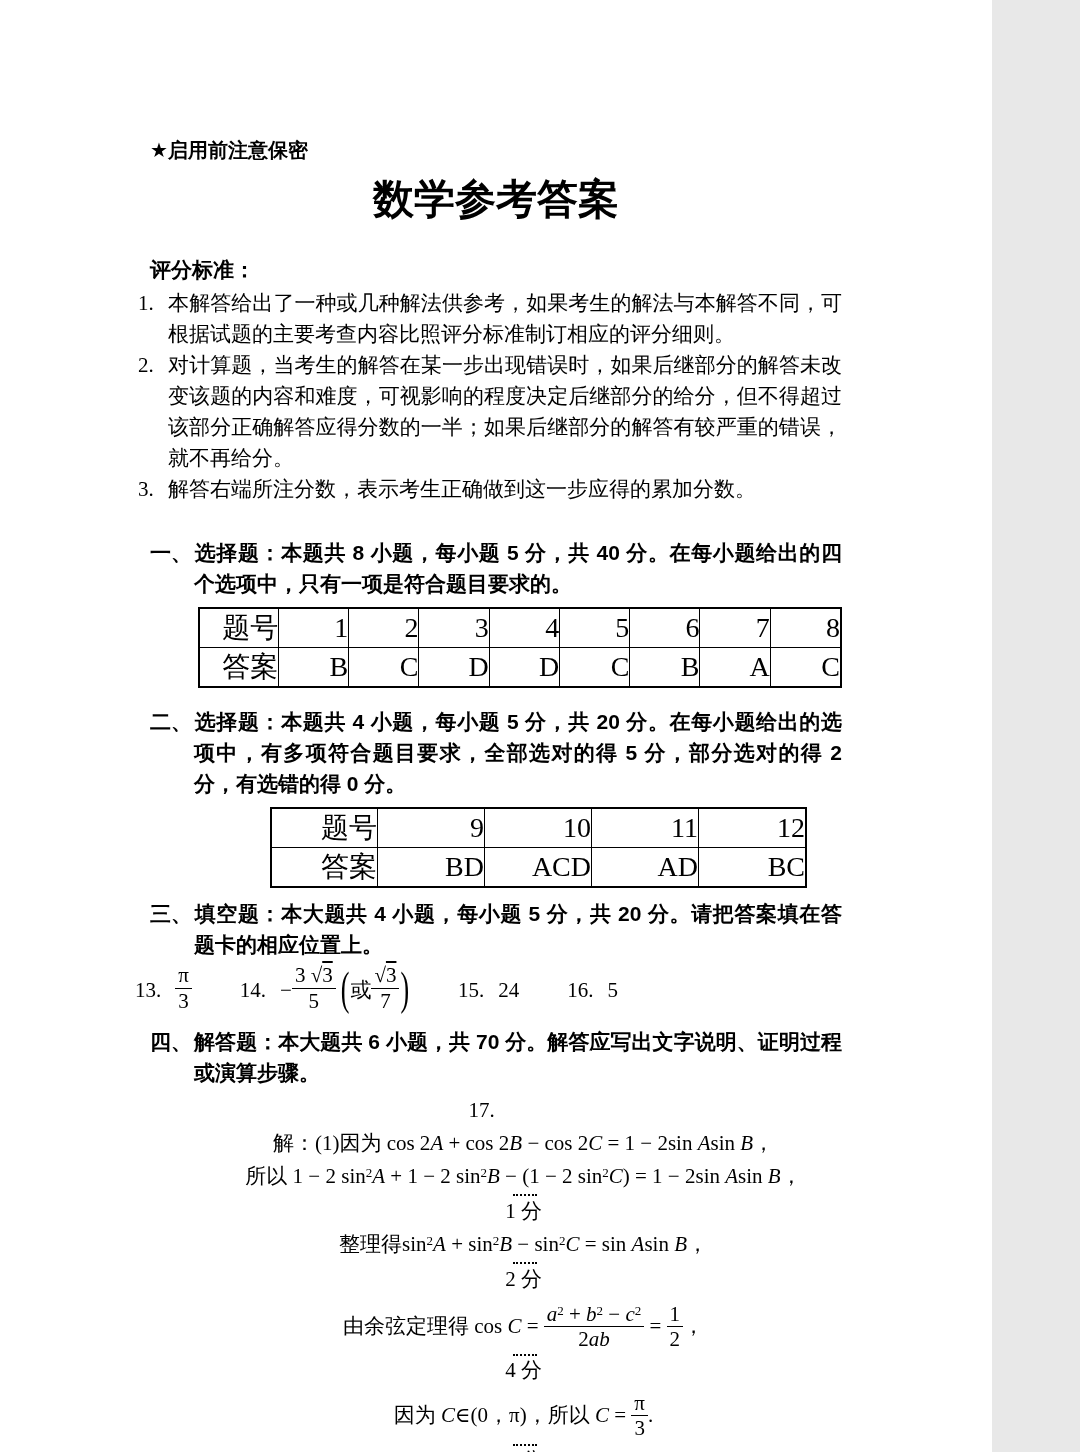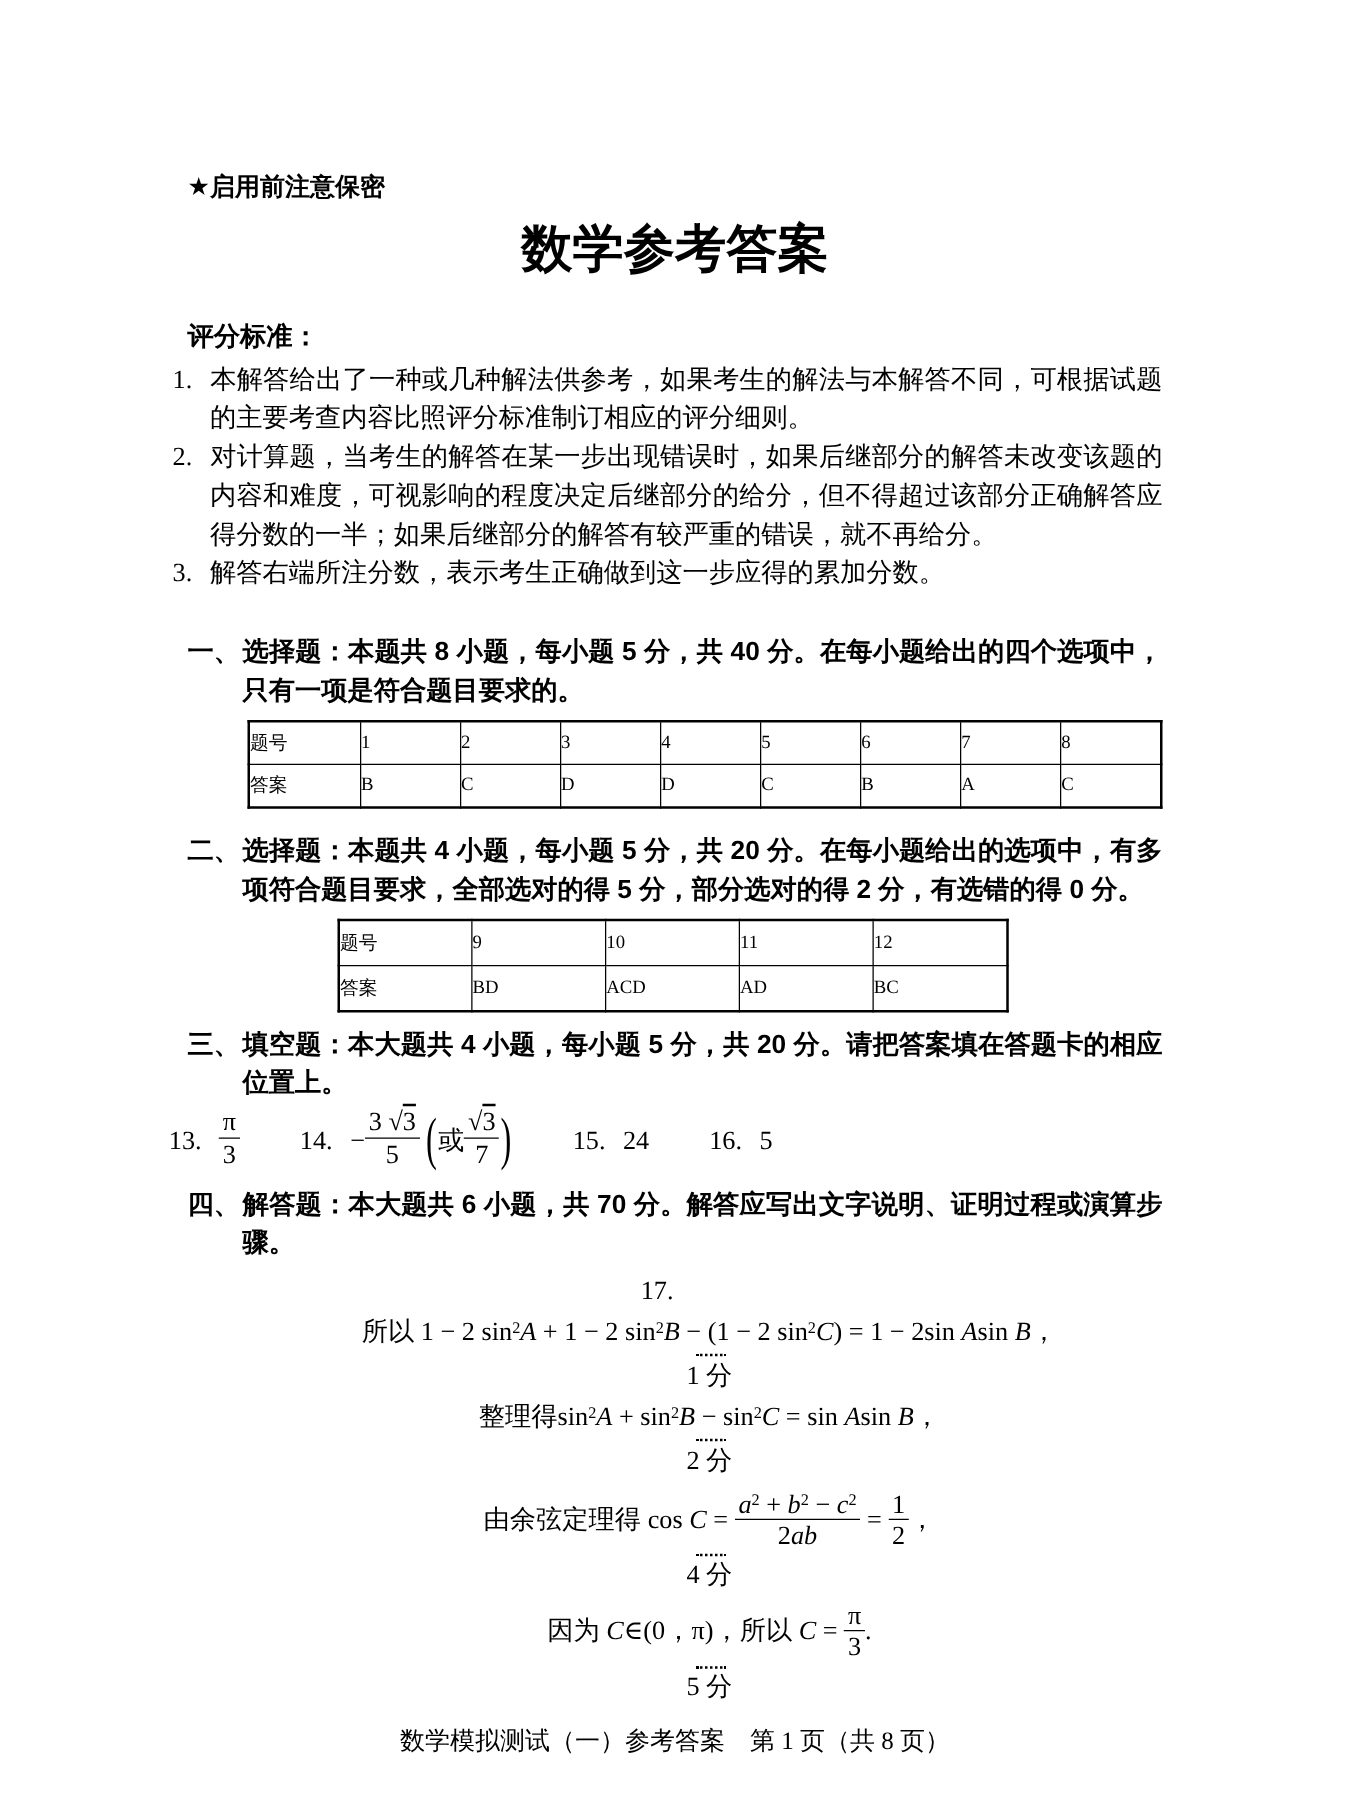--- a/index.html
+++ b/index.html
@@ -1,17 +1,17 @@
 <!DOCTYPE html>
 <html><head>
 <meta charset="utf-8">
 <style>
   html,body{margin:0;padding:0;background:#e8e8e8;}
   .page{
-    width:1080px;height:1452px;background:#ffffff;color:#000;
+    width:992px;height:1452px;background:#ffffff;color:#000;
     box-sizing:border-box;padding:138px 150px 12px 150px;
     font-family:"Liberation Serif","DejaVu Serif",serif;
     font-size:21px;position:relative;overflow:hidden;
   }
   .notice{font-family:"Liberation Sans","DejaVu Sans",sans-serif;font-weight:bold;font-size:20px;line-height:24px;}
   .title{margin-top:20px;text-align:center;font-size:28px;line-height:36px;letter-spacing:1px;}
   .subtitle{margin-top:16px;text-align:center;font-size:41px;line-height:42px;font-weight:bold;
     font-family:"Liberation Sans","DejaVu Sans",sans-serif;}
   .crit-heading{margin-top:36px;font-size:21px;line-height:28px;font-weight:bold;
     font-family:"Liberation Sans","DejaVu Sans",sans-serif;}
@@ -19,21 +19,21 @@
   .crit-item{padding-left:30px;line-height:31px;text-align:justify;}
   .crit-num{display:inline-block;width:30px;margin-left:-30px;}
   .sec{line-height:31px;font-weight:bold;text-align:justify;
     font-family:"Liberation Sans","DejaVu Sans",sans-serif;padding-left:44px;}
   .sec-label{display:inline-block;width:44px;margin-left:-44px;}
   .sec1{margin-top:32px;}
   .sec2{margin-top:18px;}
   .sec3{margin-top:10px;}
   .sec4{margin-top:10px;}
   table{border-collapse:collapse;border:2px solid #000;}
-  td{border:1.2px solid #000;text-align:left;font-size:15px;padding:0;}
+  td{border:1.2px solid #000;text-align:right;font-size:28px;padding:0;}
   .t1{margin:8px 0 0 48px;}
   .t1 td{height:33px;width:81px;}
   .t1 td.c0{width:90px;}
   .t2{margin:8px 0 0 120px;}
   .t2 td{height:35px;width:106px;}
   .t2 td.c0{width:105px;}
   .answers{margin-top:4px;margin-left:-15px;height:52px;display:flex;align-items:center;}
   .ans{display:inline-flex;align-items:center;margin-right:48px;white-space:pre;}
   .ans-label{margin-right:14px;}
   .frac{display:inline-block;vertical-align:middle;text-align:center;line-height:1.15;transform:translateY(-2px);}
@@ -127,21 +127,21 @@
     <span class="ans"><span class="ans-label">13.</span><span class="frac"><span class="fnum">π</span><span class="fden">3</span></span></span>
     <span class="ans"><span class="ans-label">14.</span><span>−</span><span class="frac"><span class="fnum"><span>3 </span><span>√</span><span class="radicand">3</span></span><span class="fden">5</span></span><span class="alt"><span class="bigp">(</span><span>或</span><span class="frac"><span class="fnum"><span>√</span><span class="radicand">3</span></span><span class="fden">7</span></span><span class="bigp">)</span></span></span>
     <span class="ans"><span class="ans-label">15.</span><span>24</span></span>
     <span class="ans"><span class="ans-label">16.</span><span>5</span></span>
   </div>
 
   <div class="sec sec4"><span class="sec-label">四、</span><span>解答题：本大题共 6 小题，共 70 分。解答应写出文字说明、证明过程或演算步骤。</span></div>
 
   <div class="sol">
 
-    <div class="sol-line"><span class="q-label">17.</span></div>
+    <div class="sol-line"><span class="q-label">17.</span><span class="m"><span>解：(1)因为 cos 2</span><span class="it">A</span><span> + cos 2</span><span class="it">B</span><span> − cos 2</span><span class="it">C</span><span> = 1 − 2sin </span><span class="it">A</span><span>sin </span><span class="it">B</span><span>，</span></span></div>
 
     <div class="sol-line"><span class="m"><span>所以 1 − 2 sin</span><span class="e">2</span><span class="it">A</span><span> + 1 − 2 sin</span><span class="e">2</span><span class="it">B</span><span> − (1 − 2 sin</span><span class="e">2</span><span class="it">C</span><span>) = 1 − 2sin </span><span class="it">A</span><span>sin </span><span class="it">B</span><span>，</span></span><span class="leader"></span><span class="score">1 分</span></div>
 
     <div class="sol-line"><span class="m"><span>整理得sin</span><span class="e">2</span><span class="it">A</span><span> + sin</span><span class="e">2</span><span class="it">B</span><span> − sin</span><span class="e">2</span><span class="it">C</span><span> = sin </span><span class="it">A</span><span>sin </span><span class="it">B</span><span>，</span></span><span class="leader"></span><span class="score">2 分</span></div>
 
 
     <div class="sol-line tall"><span class="m"><span>由余弦定理得 cos </span><span class="it">C</span><span> = </span><span class="frac"><span class="fnum"><span class="it">a</span><span class="e">2</span><span> + </span><span class="it">b</span><span class="e">2</span><span> − </span><span class="it">c</span><span class="e">2</span></span><span class="fden"><span>2</span><span class="it">ab</span></span></span><span> = </span><span class="frac"><span class="fnum">1</span><span class="fden">2</span></span><span>，</span></span><span class="leader"></span><span class="score">4 分</span></div>
 
     <div class="sol-line tall"><span class="m"><span>因为 </span><span class="it">C</span><span>∈(0，π)，所以 </span><span class="it">C</span><span> = </span><span class="frac"><span class="fnum">π</span><span class="fden">3</span></span><span>.</span></span><span class="leader"></span><span class="score">5 分</span></div>
 

